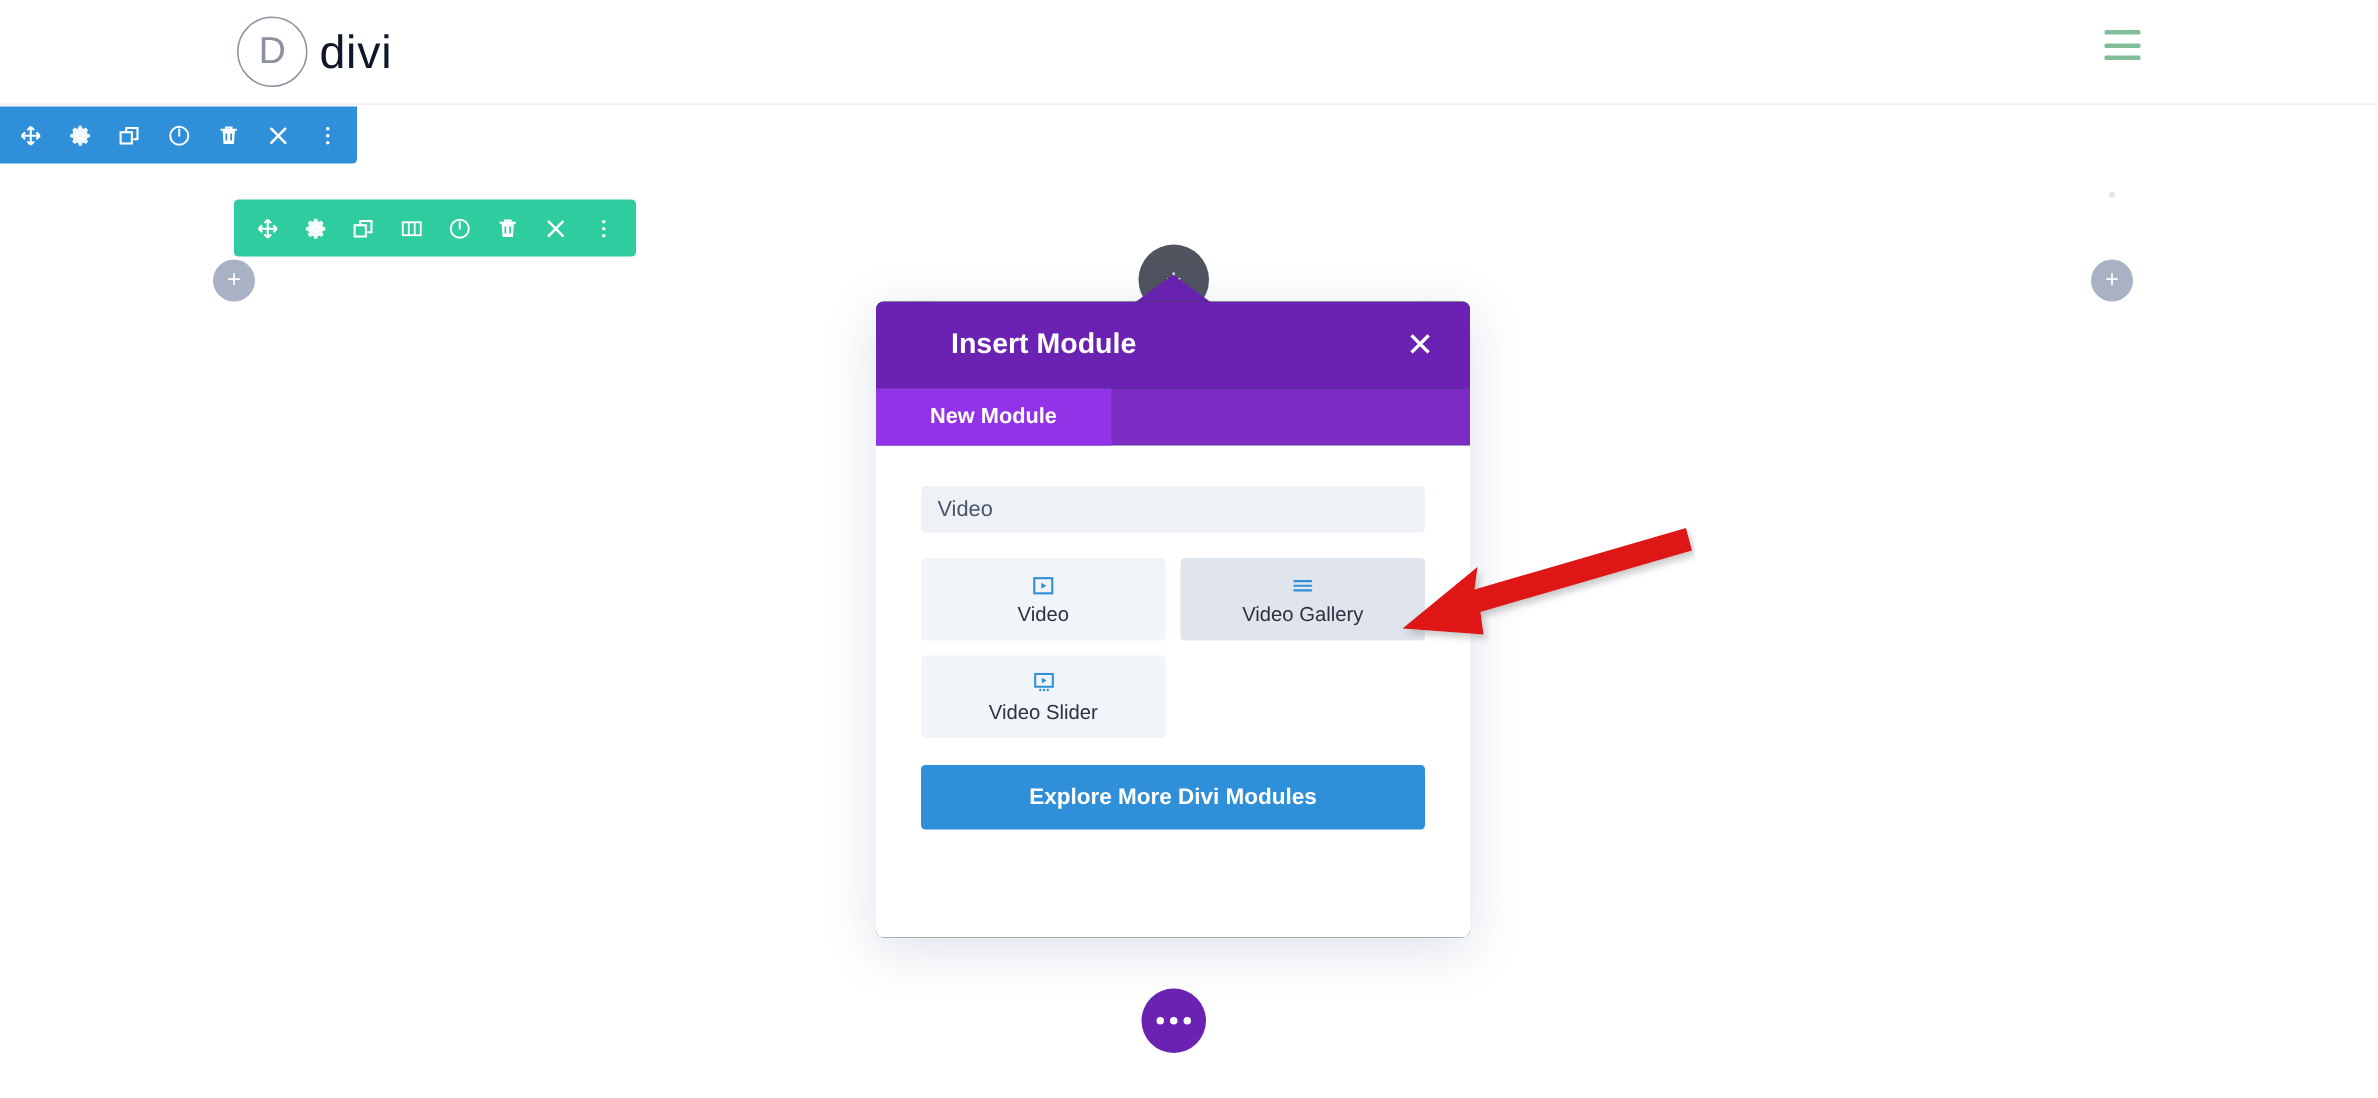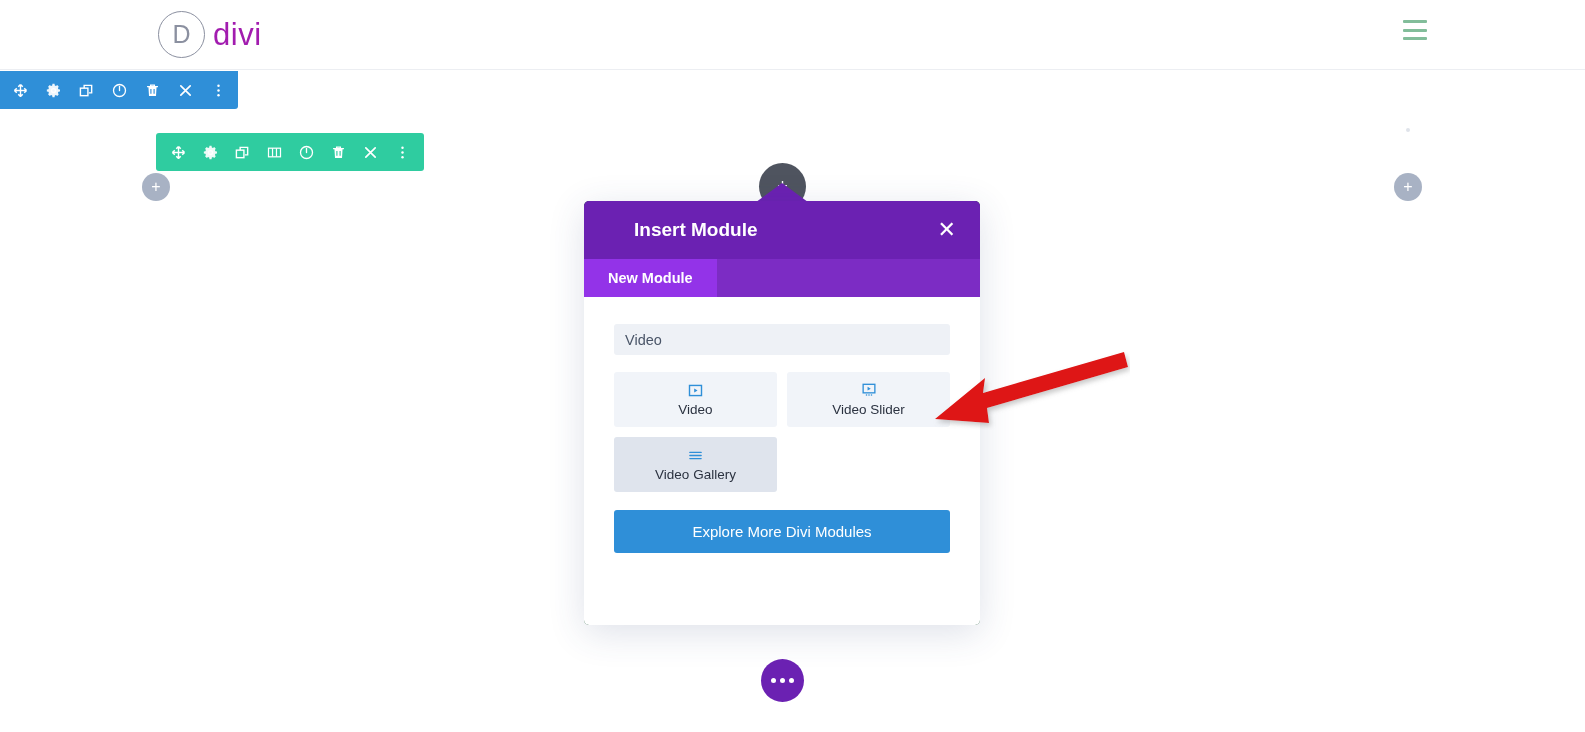--- a/index.html
+++ b/index.html
@@ -42,21 +42,21 @@
     align-items: center;
     justify-content: center;
     font-size: 25px;
     color: #8b90a0;
     font-family: "Liberation Sans", sans-serif;
     font-weight: 300;
     box-sizing: border-box;
   }
   #brand-logo .logo-word {
     font-size: 31px;
-    color: #a21caf;
+    color: #0f172a;
     font-weight: 300;
     letter-spacing: 0.5px;
     line-height: 1;
     margin-left: 2px;
   }
   #menu-toggle {
     position: absolute;
     right: 158px;
     top: 20px;
     width: 24px;
@@ -205,21 +205,21 @@
     background: #7c2cc4;
   }
   .modal-tab {
     display: flex;
     align-items: center;
     justify-content: center;
     color: #ffffff;
     font-size: 14.5px;
     font-weight: bold;
     cursor: pointer;
-    padding: 0 24px;
+    padding: 0 36px;
   }
   .modal-tab.active { background: #9333e8; }
   #modal-body {
     padding: 27px 30px 16px 30px;
     box-sizing: border-box;
     background: #ffffff;
     height: 328px;
   }
   #module-search {
     width: 336px;
@@ -266,21 +266,21 @@
   }
   #explore-button {
     margin-top: 18px;
     width: 336px;
     height: 43px;
     background: #2f8fd8;
     border: none;
     border-radius: 3px;
     color: #ffffff;
     font-size: 15px;
-    font-weight: normal;
+    font-weight: bold;
     cursor: pointer;
     font-family: "Liberation Sans", sans-serif;
   }
 
   
   #page-settings-button {
     position: absolute;
     left: 761px;
     top: 659px;
     width: 43px;
@@ -447,46 +447,46 @@
     <div id="module-grid">
 
       <div class="module-tile">
         <span class="tile-icon">
           <svg width="15" height="15" viewBox="0 0 16 16" fill="none" stroke="#2f8fd8" stroke-width="1.5">
             <rect x="1.6" y="2.6" width="12.8" height="10.8"></rect>
             <path d="M6.6 5.9l3.6 2.1-3.6 2.1z" fill="#2f8fd8" stroke="none"></path>
           </svg>
         </span>
         <span class="tile-label">Video</span>
+      </div>
+
+      <div class="module-tile hovered">
+        <span class="tile-icon">
+          <svg width="15" height="13" viewBox="0 0 16 13" fill="none" stroke="#2f8fd8" stroke-width="1.5" stroke-linecap="round">
+            <path d="M2 3.2h12M2 6.5h12M2 9.8h12"></path>
+          </svg>
+        </span>
+        <span class="tile-label">Video Gallery</span>
       </div>
 
       <div class="module-tile">
         <span class="tile-icon">
           <svg width="16" height="16" viewBox="0 0 18 16" fill="none" stroke="#2f8fd8" stroke-width="1.5">
             <rect x="2.4" y="1.6" width="13.2" height="9.6"></rect>
             <path d="M7.4 4.4l3.6 2.1-3.6 2.1z" fill="#2f8fd8" stroke="none"></path>
             <g fill="#2f8fd8" stroke="none">
               <circle cx="6.2" cy="13.6" r="0.9"></circle>
               <circle cx="9" cy="13.6" r="0.9"></circle>
               <circle cx="11.8" cy="13.6" r="0.9"></circle>
             </g>
           </svg>
         </span>
         <span class="tile-label">Video Slider</span>
       </div>
 
-      <div class="module-tile hovered">
-        <span class="tile-icon">
-          <svg width="15" height="13" viewBox="0 0 16 13" fill="none" stroke="#2f8fd8" stroke-width="1.5" stroke-linecap="round">
-            <path d="M2 3.2h12M2 6.5h12M2 9.8h12"></path>
-          </svg>
-        </span>
-        <span class="tile-label">Video Gallery</span>
-      </div>
-
     </div>
 
     <button id="explore-button">Explore More Divi Modules</button>
   </div>
 </div>
 
 <div id="page-settings-button">
   <i></i>
   <i></i>
   <i></i>

